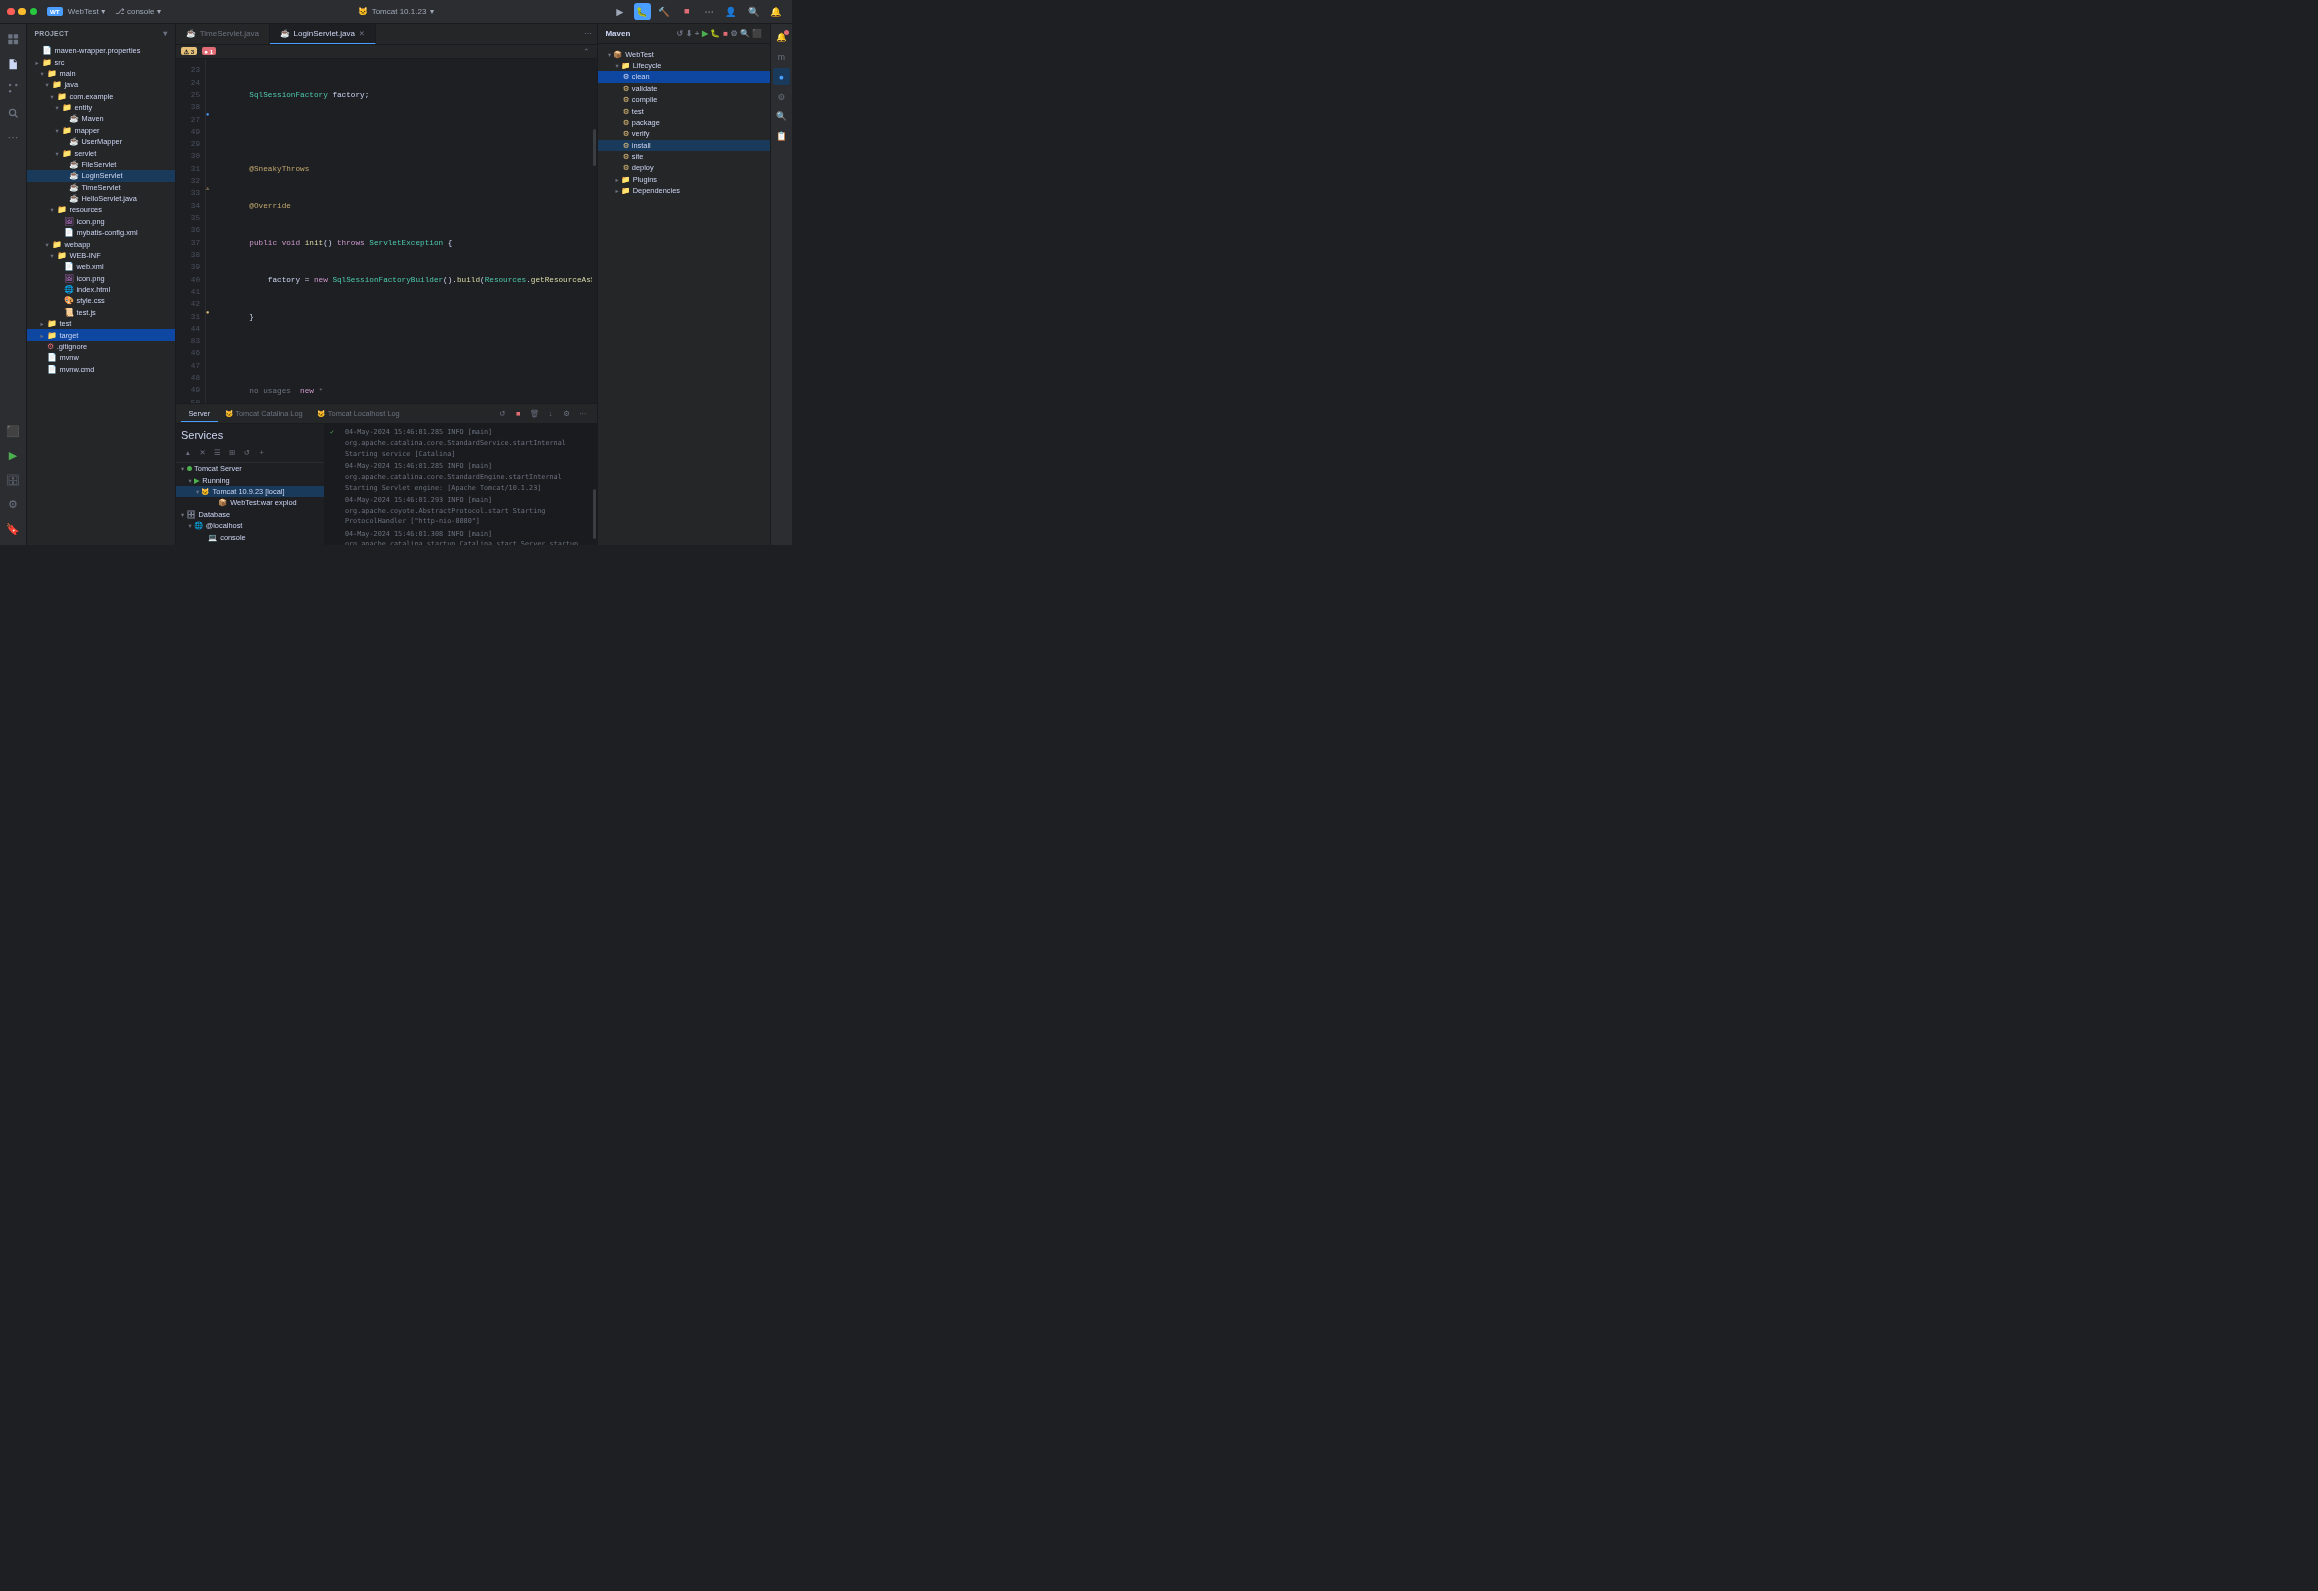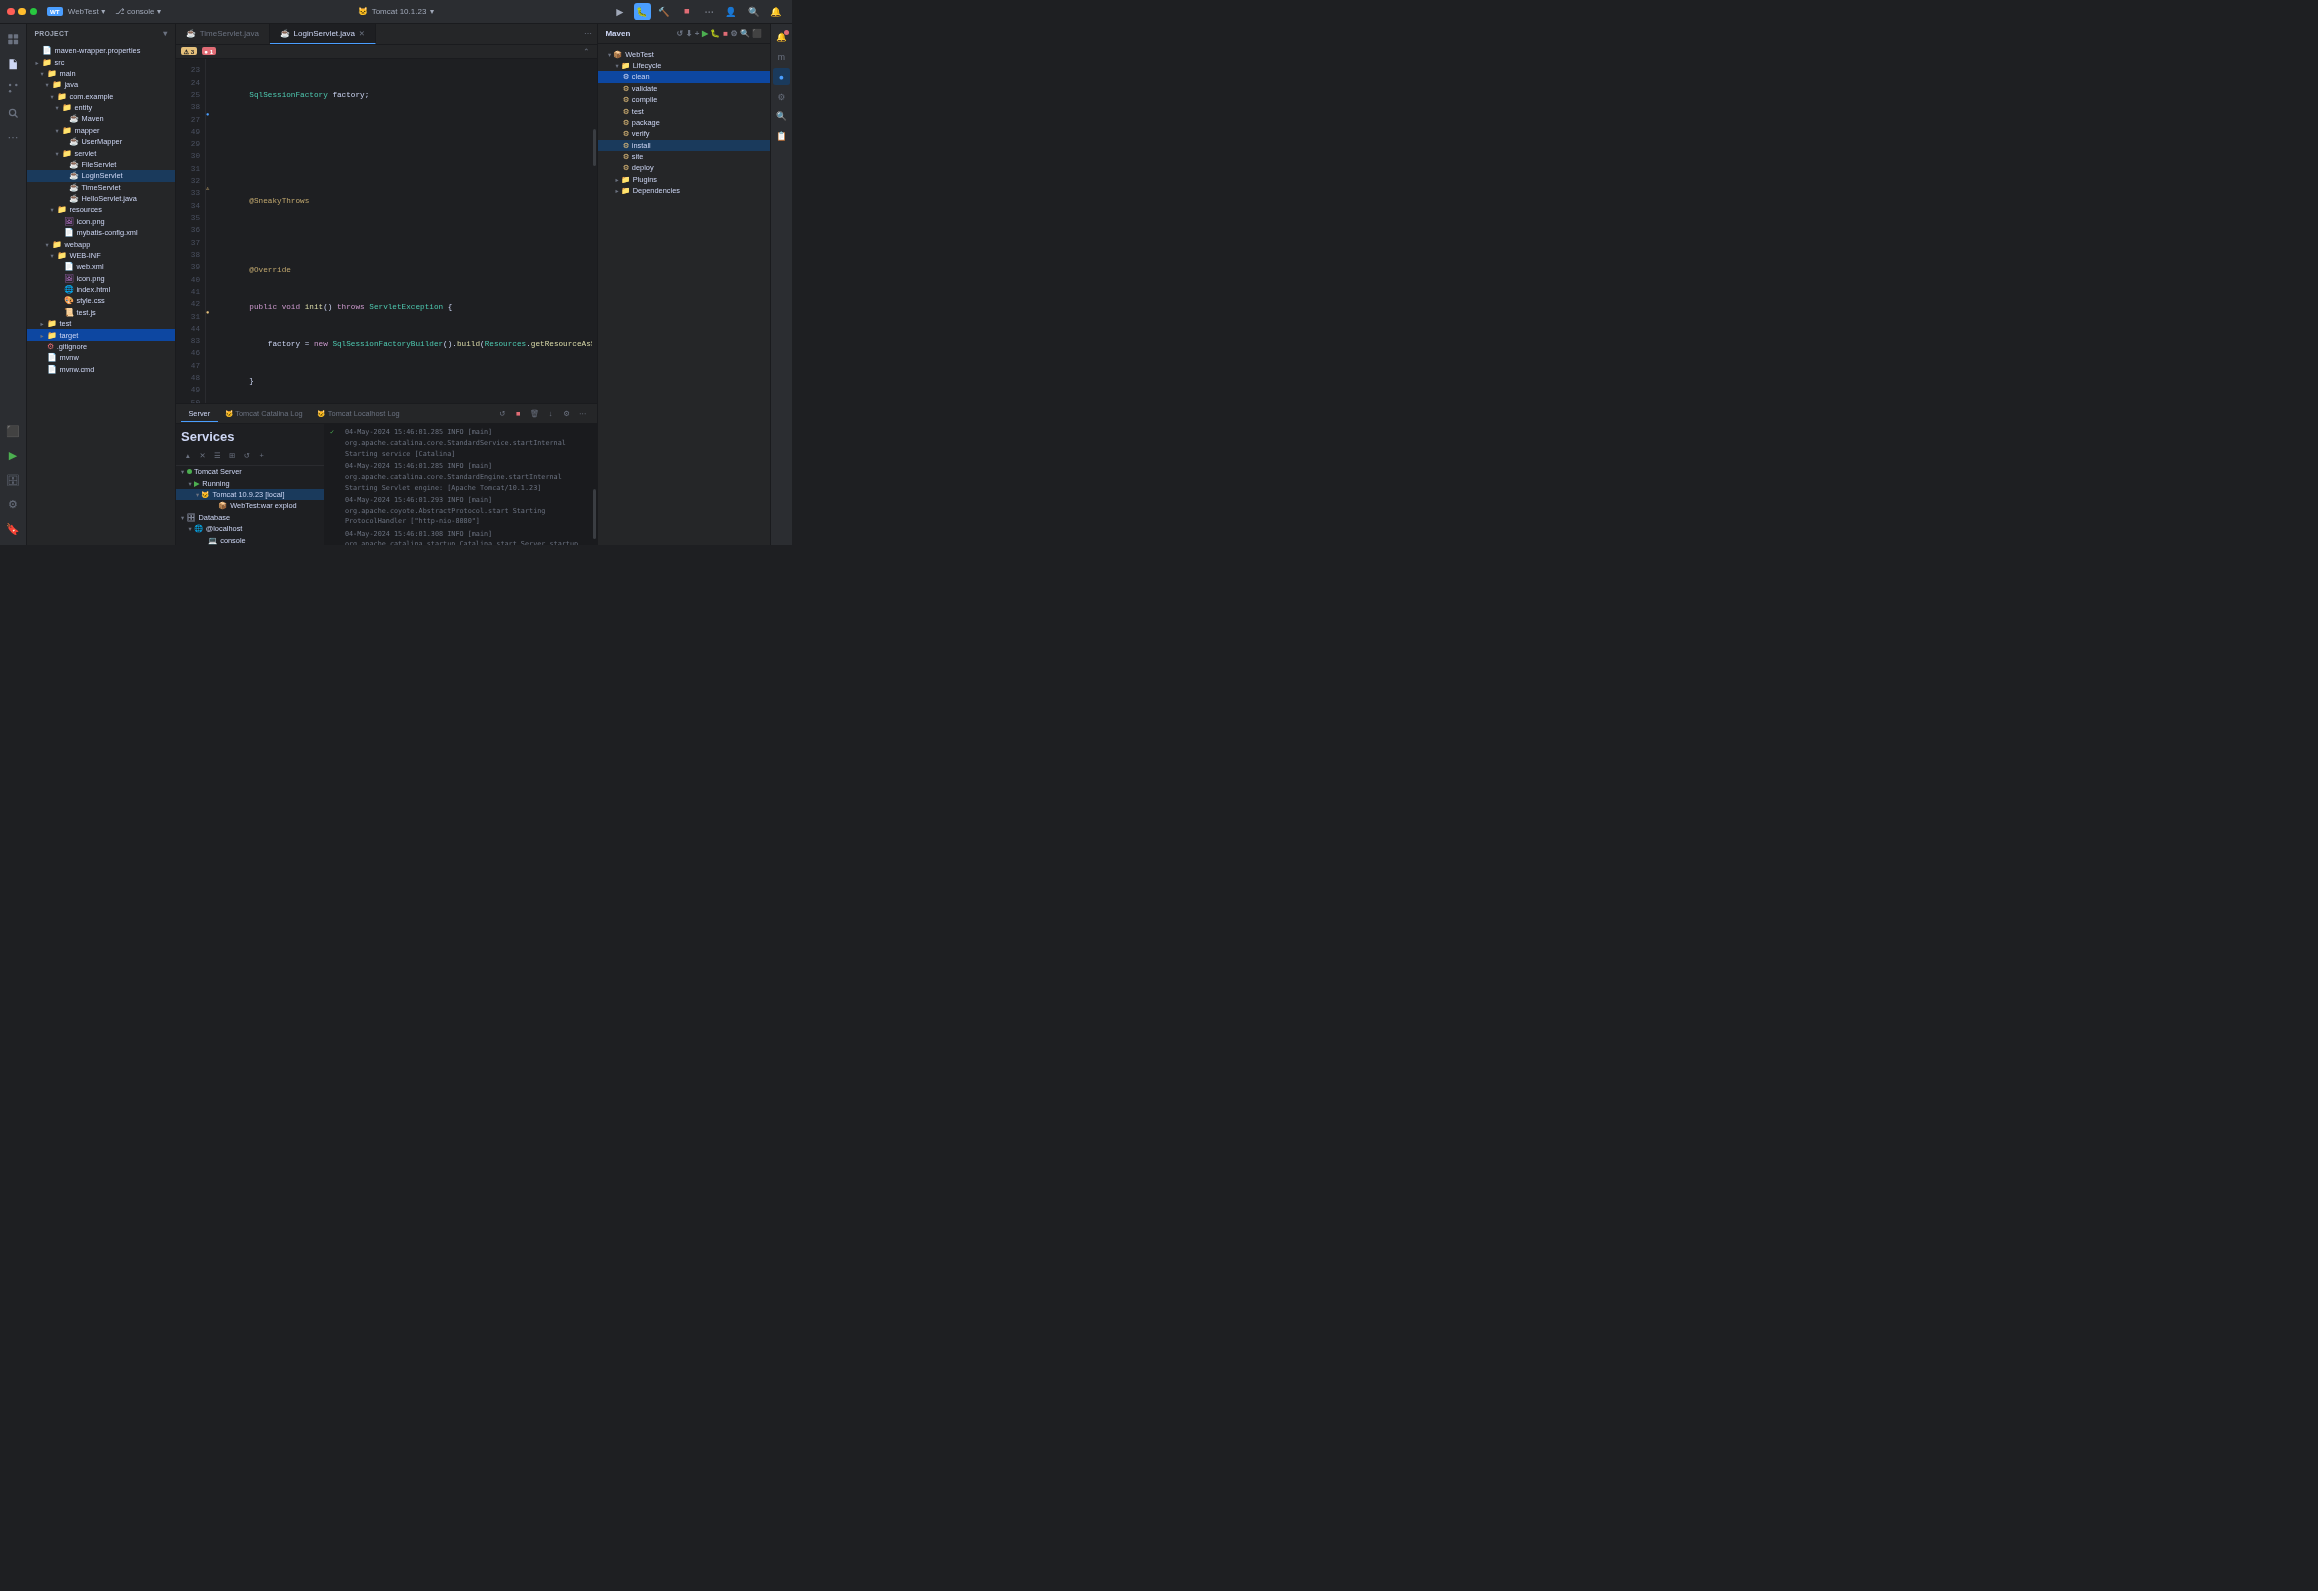--- a/index.html
+++ b/index.html
@@ -255,21 +255,21 @@
       align-items: flex-start;
       min-height: 12.4px;
       padding: 0 2.5px;
       position: relative;
     }
 
     
     .kw { color: #cc99cd; }
     .type { color: #4ec9b0; }
     .func { color: #dcdcaa; }
-    .anno { color: #c0a76e; margin-top: 32px; }
+    .anno { color: #c0a76e; }
     .op { color: #cdd6f4; }
 
     
     .right-panel {
       width: 173px;
       background: #252628;
       border-left: 0.6px solid #1a1b1e;
       display: flex;
       flex-direction: column;
       overflow: hidden;
@@ -373,22 +373,22 @@
     
     .services-sidebar {
       width: 149px;
       border-right: 0.6px solid #1a1b1e;
       background: #1e1f22;
       overflow-y: auto;
       padding: 2.5px 0;
     }
     .services-header {
       padding: 2.5px 5px;
-      font-size: 13px;
-      font-weight: 700;
+      font-size: 11px;
+      font-weight: 400;
       color: #cdd6f4;
       display: flex;
       align-items: flex-start;
       gap: 2.5px;
     }
     .services-toolbar {
       display: flex;
       align-items: center;
       padding: 2.5px 5px;
       gap: 1.2px;

